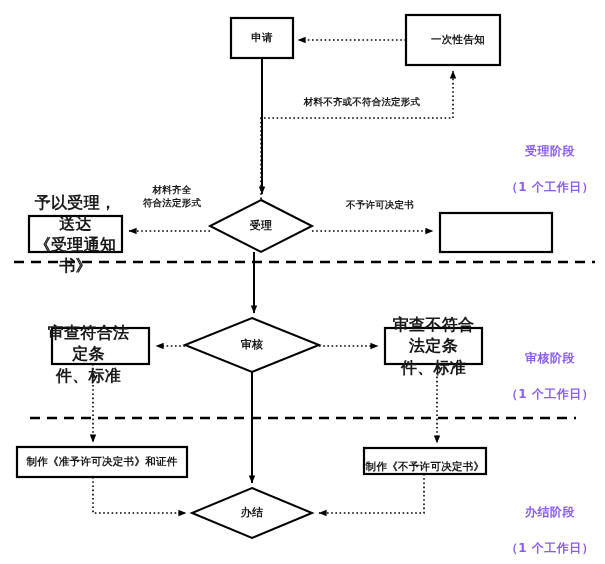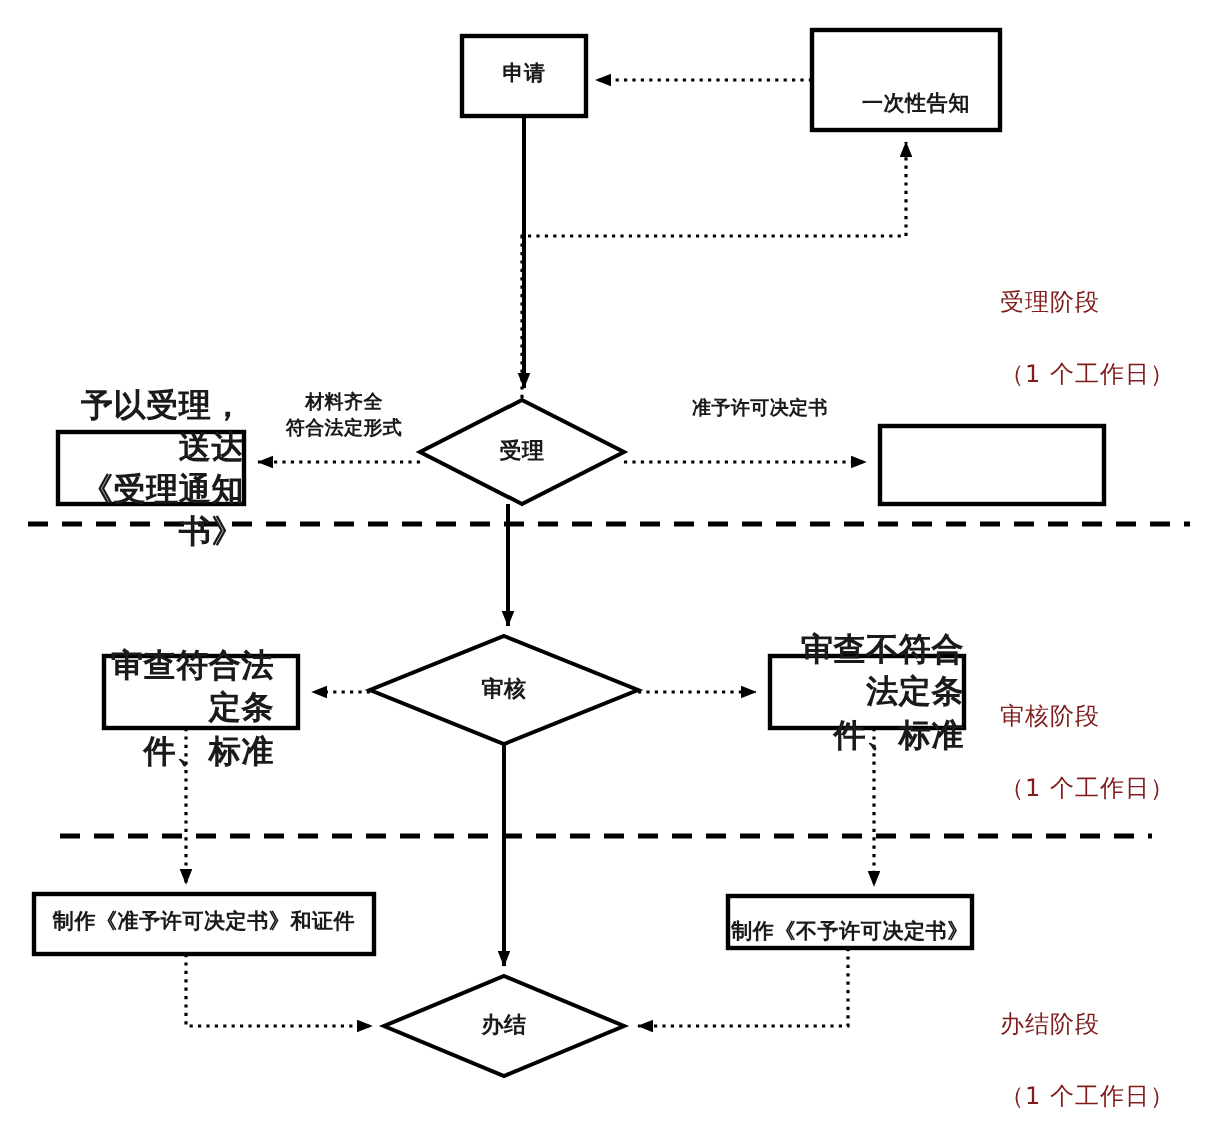--- a/index.html
+++ b/index.html
@@ -23,21 +23,21 @@
     top: 0;
     width: 605px;
     height: 564px;
   }
   
   .node-label {
     position: absolute;
     display: flex;
     align-items: center;
     justify-content: center;
-    text-align: right;
+    text-align: center;
     color: #1a1a1a;
     font-family: "DejaVu Sans", "Liberation Sans", sans-serif;
     line-height: 1.32;
     letter-spacing: 0.3px;
     white-space: pre-line;
     pointer-events: auto;
   }
   .box-label {
     font-size: 10.5px;
     font-weight: 700;
@@ -55,25 +55,25 @@
     font-size: 9.5px;
     font-weight: 700;
     line-height: 1.35;
     text-align: center;
     white-space: pre-line;
     font-family: "DejaVu Sans", "Liberation Sans", sans-serif;
     letter-spacing: 0.2px;
   }
   .stage-label {
     position: absolute;
-    color: #7f1d1d;
+    color: #8b5cf6;
     font-size: 12px;
-    font-weight: 400;
+    font-weight: 700;
     line-height: 1.5;
-    text-align: left;
+    text-align: center;
     white-space: pre-line;
     font-family: "DejaVu Sans", "Liberation Sans", sans-serif;
     letter-spacing: 0.5px;
   }
 </style>
 </head>
 <body>
 
 <div id="chart-root">
 
@@ -141,21 +141,21 @@
     </g>
 
     <g>
       <line x1="14" y1="262" x2="595" y2="262" stroke="#000000" stroke-width="2.4" stroke-dasharray="10 7"></line>
       <line x1="30" y1="418" x2="576" y2="418" stroke="#000000" stroke-width="2.4" stroke-dasharray="10 7"></line>
     </g>
   </svg>
 
   <div class="node-label box-label" style="left:231px; top:18px; width:62px; height:40px;">申请</div>
 
-  <div class="node-label box-label" style="left:406px; top:28px; width:104px; height:50px;">一次性告知</div>
+  <div class="node-label box-label" style="left:406px; top:15px; width:104px; height:50px;">一次性告知</div>
 
   <div class="node-label diamond-label" style="left:210px; top:212px; width:102px; height:28px;">受理</div>
 
   <div class="node-label box-label small" style="left:29px; top:216px; width:93px; height:36px;">予以受理，送达
 《受理通知书》</div>
 
 
   <div class="node-label diamond-label" style="left:185px; top:331px; width:134px; height:28px;">审核</div>
 
   <div class="node-label box-label small" style="left:40px; top:328px; width:97px; height:52px;">审查符合法定条
@@ -163,25 +163,26 @@
 
   <div class="node-label box-label small" style="left:385px; top:328px; width:97px; height:36px;">审查不符合法定条
 件、标准</div>
 
   <div class="node-label box-label" style="left:17px; top:447px; width:170px; height:30px;">制作《准予许可决定书》和证件</div>
 
   <div class="node-label box-label" style="left:364px; top:448px; width:122px; height:38px;border-radius:10px;">制作《不予许可决定书》</div>
 
   <div class="node-label diamond-label" style="left:192px; top:499px; width:120px; height:28px;">办结</div>
 
+  <div class="edge-label" style="left:282px; top:96px; width:160px;">材料不齐或不符合法定形式</div>
 
-  <div class="edge-label" style="left:136px; top:196px; width:72px;">材料齐全
+  <div class="edge-label" style="left:136px; top:184px; width:72px;">材料齐全
 符合法定形式</div>
 
-  <div class="edge-label" style="left:330px; top:199px; width:100px;">准予许可决定书</div>
+  <div class="edge-label" style="left:330px; top:199px; width:100px;">不予许可决定书</div>
 
   <div class="stage-label" style="left:500px; top:124px; width:100px;">
     <div>受理阶段</div>
     <div>（1 个工作日）</div>
   </div>
 
   <div class="stage-label" style="left:500px; top:331px; width:100px;">
     <div>审核阶段</div>
     <div>（1 个工作日）</div>
   </div>

